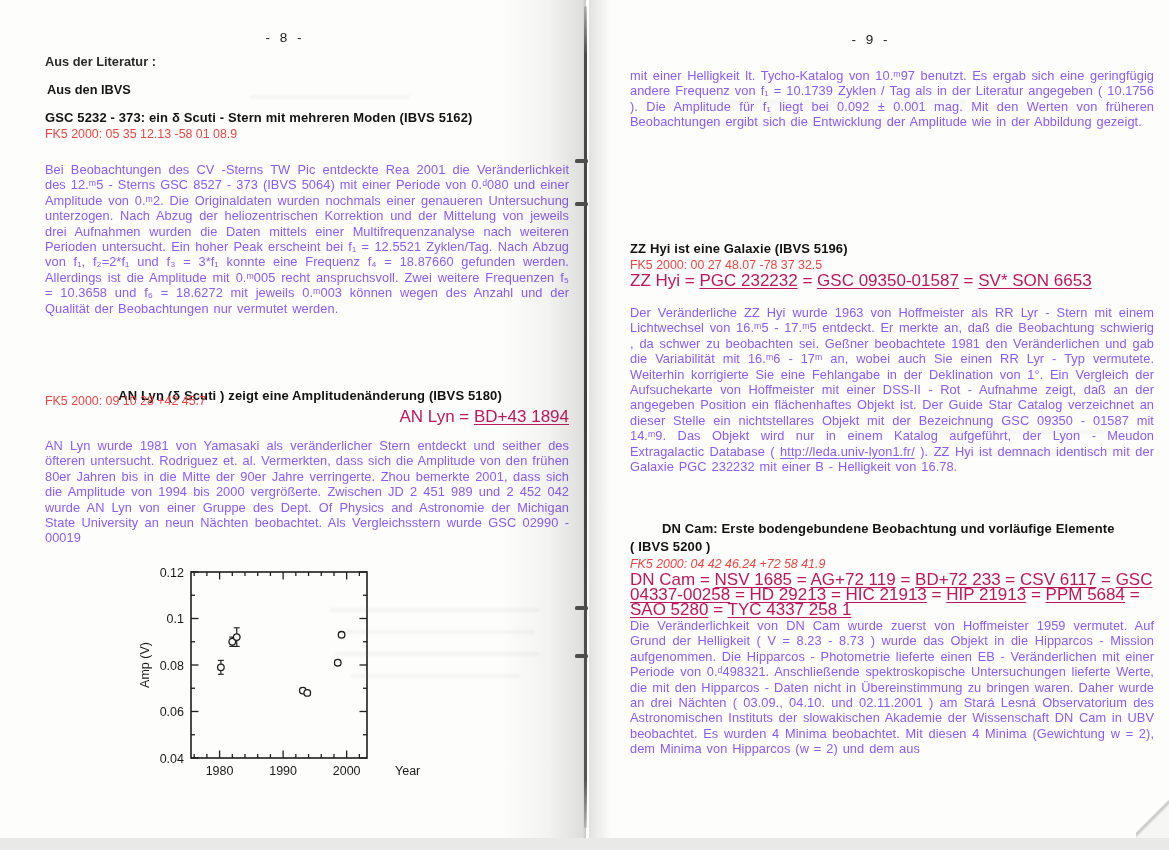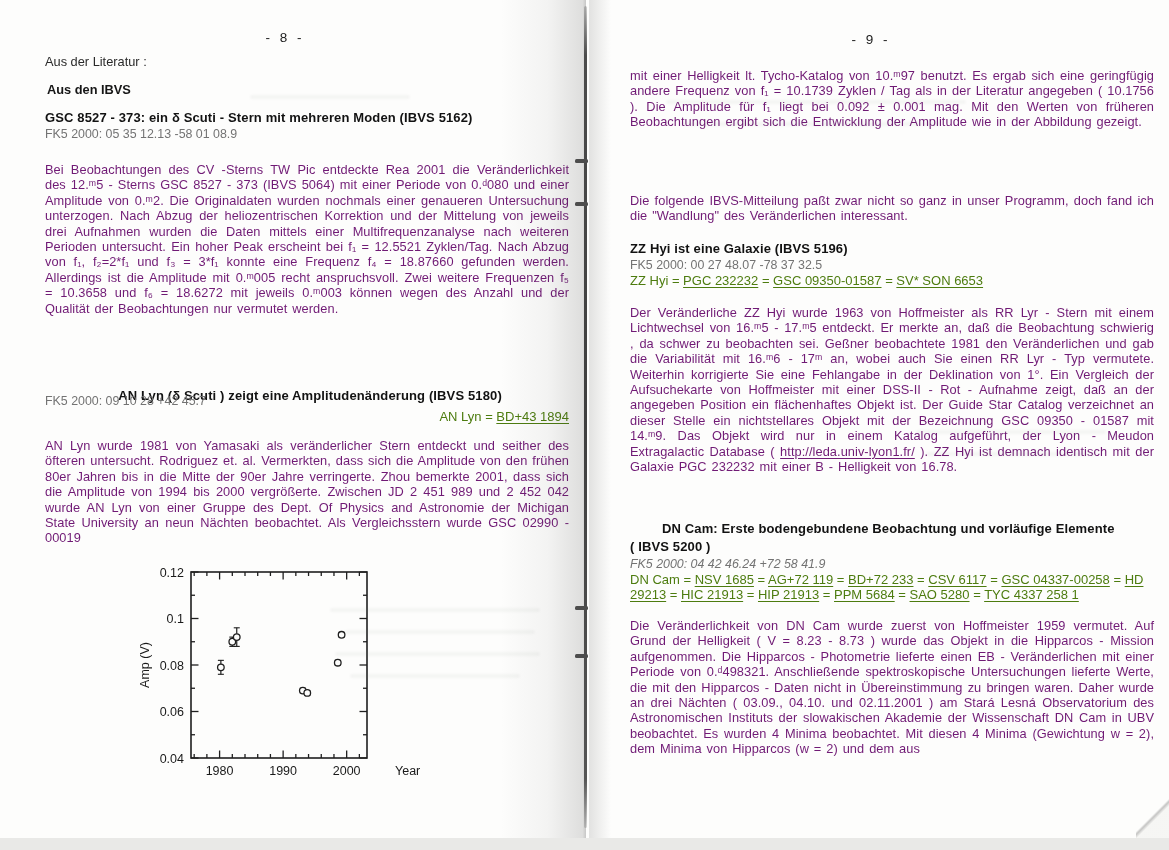--- a/index.html
+++ b/index.html
@@ -8,28 +8,28 @@
     background:#fdfdfc;
     font-family:"Liberation Sans","DejaVu Sans",sans-serif;
     color:#1c1c1c;
   }
   .page{position:absolute;top:0;height:850px;}
   .page-left{left:0;width:586px;}
   .page-right{left:586px;width:583px;}
   .abs{position:absolute;}
   .pagenum{font-size:13.5px;letter-spacing:3px;color:#222;}
   .lede{font-size:12.8px;font-weight:bold;color:#161616;}
-  .lede-light{font-size:12.8px;font-weight:normal;color:#2a2a2a;}
+  .lede-light{font-size:12.8px;font-weight:bold;color:#2a2a2a;}
   .h{font-size:13px;font-weight:bold;color:#121212;letter-spacing:.01em;}
-  .sub{font-size:12.4px;color:#737373;}
-  .ids{font-size:13px;color:#4d7c0f;line-height:15px;width:524px;}
+  .sub{font-size:12.4px;color:#ef4444;}
+  .ids{font-size:17px;color:#be185d;line-height:15px;width:524px;}
   .u{text-decoration:underline;text-underline-offset:2px;}
   .bodytext{
     font-size:12.8px;line-height:15.4px;width:524px;
-    text-align:justify;word-spacing:.10em;letter-spacing:.005em;color:#701a75;
+    text-align:justify;word-spacing:.10em;letter-spacing:.005em;color:#8b5cf6;
   }
   
   .spine-shadow-left{left:500px;top:0;width:86px;height:850px;
     background:linear-gradient(to right,rgba(60,60,60,0) 0%,rgba(60,60,60,.05) 55%,rgba(60,60,60,.16) 96%,rgba(60,60,60,.28) 100%);}
   .spine-shadow-right{left:589px;top:0;width:22px;height:850px;
     background:linear-gradient(to right,rgba(60,60,60,.14),rgba(60,60,60,0));}
   .spine-line{left:584px;top:6px;width:3px;height:822px;border-radius:2px;
     background:linear-gradient(to bottom,rgba(70,70,70,.25),#4c4c4c 6%,#3f3f3f 50%,#555 94%,rgba(70,70,70,.2));}
   .staple{width:13px;height:3.5px;background:#4d4d4d;border-radius:1.5px;left:575px;}
   .bottom-edge{left:0;top:838px;width:1169px;height:12px;background:#e9e9e7;}
@@ -43,21 +43,21 @@
 
 <div class="scan">
 
   <div class="page page-left">
     <div class="abs pagenum" style="left:240px;top:30px;width:90px;text-align:center;">- 8 -</div>
 
     <div class="abs lede-light" style="left:45px;top:54px;">Aus der Literatur :</div>
     <div class="abs lede" style="left:47px;top:82px;">Aus den IBVS</div>
 
     <div>
-      <div class="abs h" style="left:45px;top:110px;width:530px;">GSC 8527 - 373: ein δ Scuti - Stern mit mehreren Moden (IBVS 5162)</div>
+      <div class="abs h" style="left:45px;top:110px;width:530px;">GSC 5232 - 373: ein δ Scuti - Stern mit mehreren Moden (IBVS 5162)</div>
       <div class="abs sub" style="left:45px;top:127px;">FK5 2000: 05 35 12.13 -58 01 08.9</div>
       <div class="abs bodytext" style="left:45px;top:162px;">Bei Beobachtungen des CV -Sterns TW Pic entdeckte Rea 2001 die Veränderlichkeit des 12.ᵐ5 - Sterns GSC 8527 - 373 (IBVS 5064) mit einer Periode von 0.ᵈ080 und einer Amplitude von 0.ᵐ2. Die Originaldaten wurden nochmals einer genaueren Untersuchung unterzogen. Nach Abzug der heliozentrischen Korrektion und der Mittelung von jeweils drei Aufnahmen wurden die Daten mittels einer Multifrequenzanalyse nach weiteren Perioden untersucht. Ein hoher Peak erscheint bei f₁ = 12.5521 Zyklen/Tag. Nach Abzug von f₁, f₂=2*f₁ und f₃ = 3*f₁ konnte eine Frequenz f₄ = 18.87660 gefunden werden. Allerdings ist die Amplitude mit 0.ᵐ005 recht anspruchsvoll. Zwei weitere Frequenzen f₅ = 10.3658 und f₆ = 18.6272 mit jeweils 0.ᵐ003 können wegen des Anzahl und der Qualität der Beobachtungen nur vermutet werden.</div>
     </div>
 
     <div>
       <div class="abs h" style="left:45px;top:388px;width:530px;text-align:center;">AN Lyn (δ Scuti ) zeigt eine Amplitudenänderung (IBVS 5180)</div>
       <div class="abs sub" style="left:45px;top:394px;">FK5 2000: 09 10 28 +42 45.7</div>
       <div class="abs ids" style="left:45px;top:409px;text-align:right;"><span>AN Lyn = </span><span class="u">BD+43 1894</span></div>
       <div class="abs bodytext" style="left:45px;top:438px;">AN Lyn wurde 1981 von Yamasaki als veränderlicher Stern entdeckt und seither des öfteren untersucht. Rodriguez et. al. Vermerkten, dass sich die Amplitude von den frühen 80er Jahren bis in die Mitte der 90er Jahre verringerte. Zhou bemerkte 2001, dass sich die Amplitude von 1994 bis 2000 vergrößerte. Zwischen JD 2 451 989 und 2 452 042 wurde AN Lyn von einer Gruppe des Dept. Of Physics and Astronomie der Michigan State University an neun Nächten beobachtet. Als Vergleichsstern wurde GSC 02990 - 00019</div>
     </div>
@@ -163,21 +163,20 @@
   <div class="abs staple" style="top:159px;"></div>
   <div class="abs staple" style="top:202px;"></div>
   <div class="abs staple" style="top:606px;"></div>
   <div class="abs staple" style="top:654px;"></div>
 
   <div class="page page-right">
     <div class="abs pagenum" style="left:240px;top:32px;width:90px;text-align:center;">- 9 -</div>
 
     <div class="abs bodytext" style="left:44px;top:68px;">mit einer Helligkeit lt. Tycho-Katalog von 10.ᵐ97 benutzt. Es ergab sich eine geringfügig andere Frequenz von f₁ = 10.1739 Zyklen / Tag als in der Literatur angegeben ( 10.1756 ). Die Amplitude für f₁ liegt bei 0.092 ± 0.001 mag. Mit den Werten von früheren Beobachtungen ergibt sich die Entwicklung der Amplitude wie in der Abbildung gezeigt.</div>
 
-    <div class="abs bodytext" style="left:44px;top:193px;">Die folgende IBVS-Mitteilung paßt zwar nicht so ganz in unser Programm, doch fand ich die "Wandlung" des Veränderlichen interessant.</div>
 
     <div>
       <div class="abs h" style="left:44px;top:241px;width:530px;">ZZ Hyi ist eine Galaxie (IBVS 5196)</div>
       <div class="abs sub" style="left:44px;top:258px;">FK5 2000: 00 27 48.07 -78 37 32.5</div>
       <div class="abs ids" style="left:44px;top:273px;"><span>ZZ Hyi = </span><span class="u">PGC 232232</span><span> = </span><span class="u">GSC 09350-01587</span><span> = </span><span class="u">SV* SON 6653</span></div>
       <div class="abs bodytext" style="left:44px;top:305px;"><span>Der Veränderliche ZZ Hyi wurde 1963 von Hoffmeister als RR Lyr - Stern mit einem Lichtwechsel von 16.ᵐ5 - 17.ᵐ5 entdeckt. Er merkte an, daß die Beobachtung schwierig , da schwer zu beobachten sei. Geßner beobachtete 1981 den Veränderlichen und gab die Variabilität mit 16.ᵐ6 - 17ᵐ an, wobei auch Sie einen RR Lyr - Typ vermutete. Weiterhin korrigierte Sie eine Fehlangabe in der Deklination von 1°. Ein Vergleich der Aufsuchekarte von Hoffmeister mit einer DSS-II - Rot - Aufnahme zeigt, daß an der angegeben Position ein flächenhaftes Objekt ist. Der Guide Star Catalog verzeichnet an dieser Stelle ein nichtstellares Objekt mit der Bezeichnung GSC 09350 - 01587 mit 14.ᵐ9. Das Objekt wird nur in einem Katalog aufgeführt, der Lyon - Meudon Extragalactic Database ( </span><span class="u">http://leda.univ-lyon1.fr/</span><span> ). ZZ Hyi ist demnach identisch mit der Galaxie PGC 232232 mit einer B - Helligkeit von 16.78.</span></div>
     </div>
 
     <div>
       <div class="abs h" style="left:52px;top:521px;width:530px;margin-left:24px;">DN Cam: Erste bodengebundene Beobachtung und vorläufige Elemente</div>

